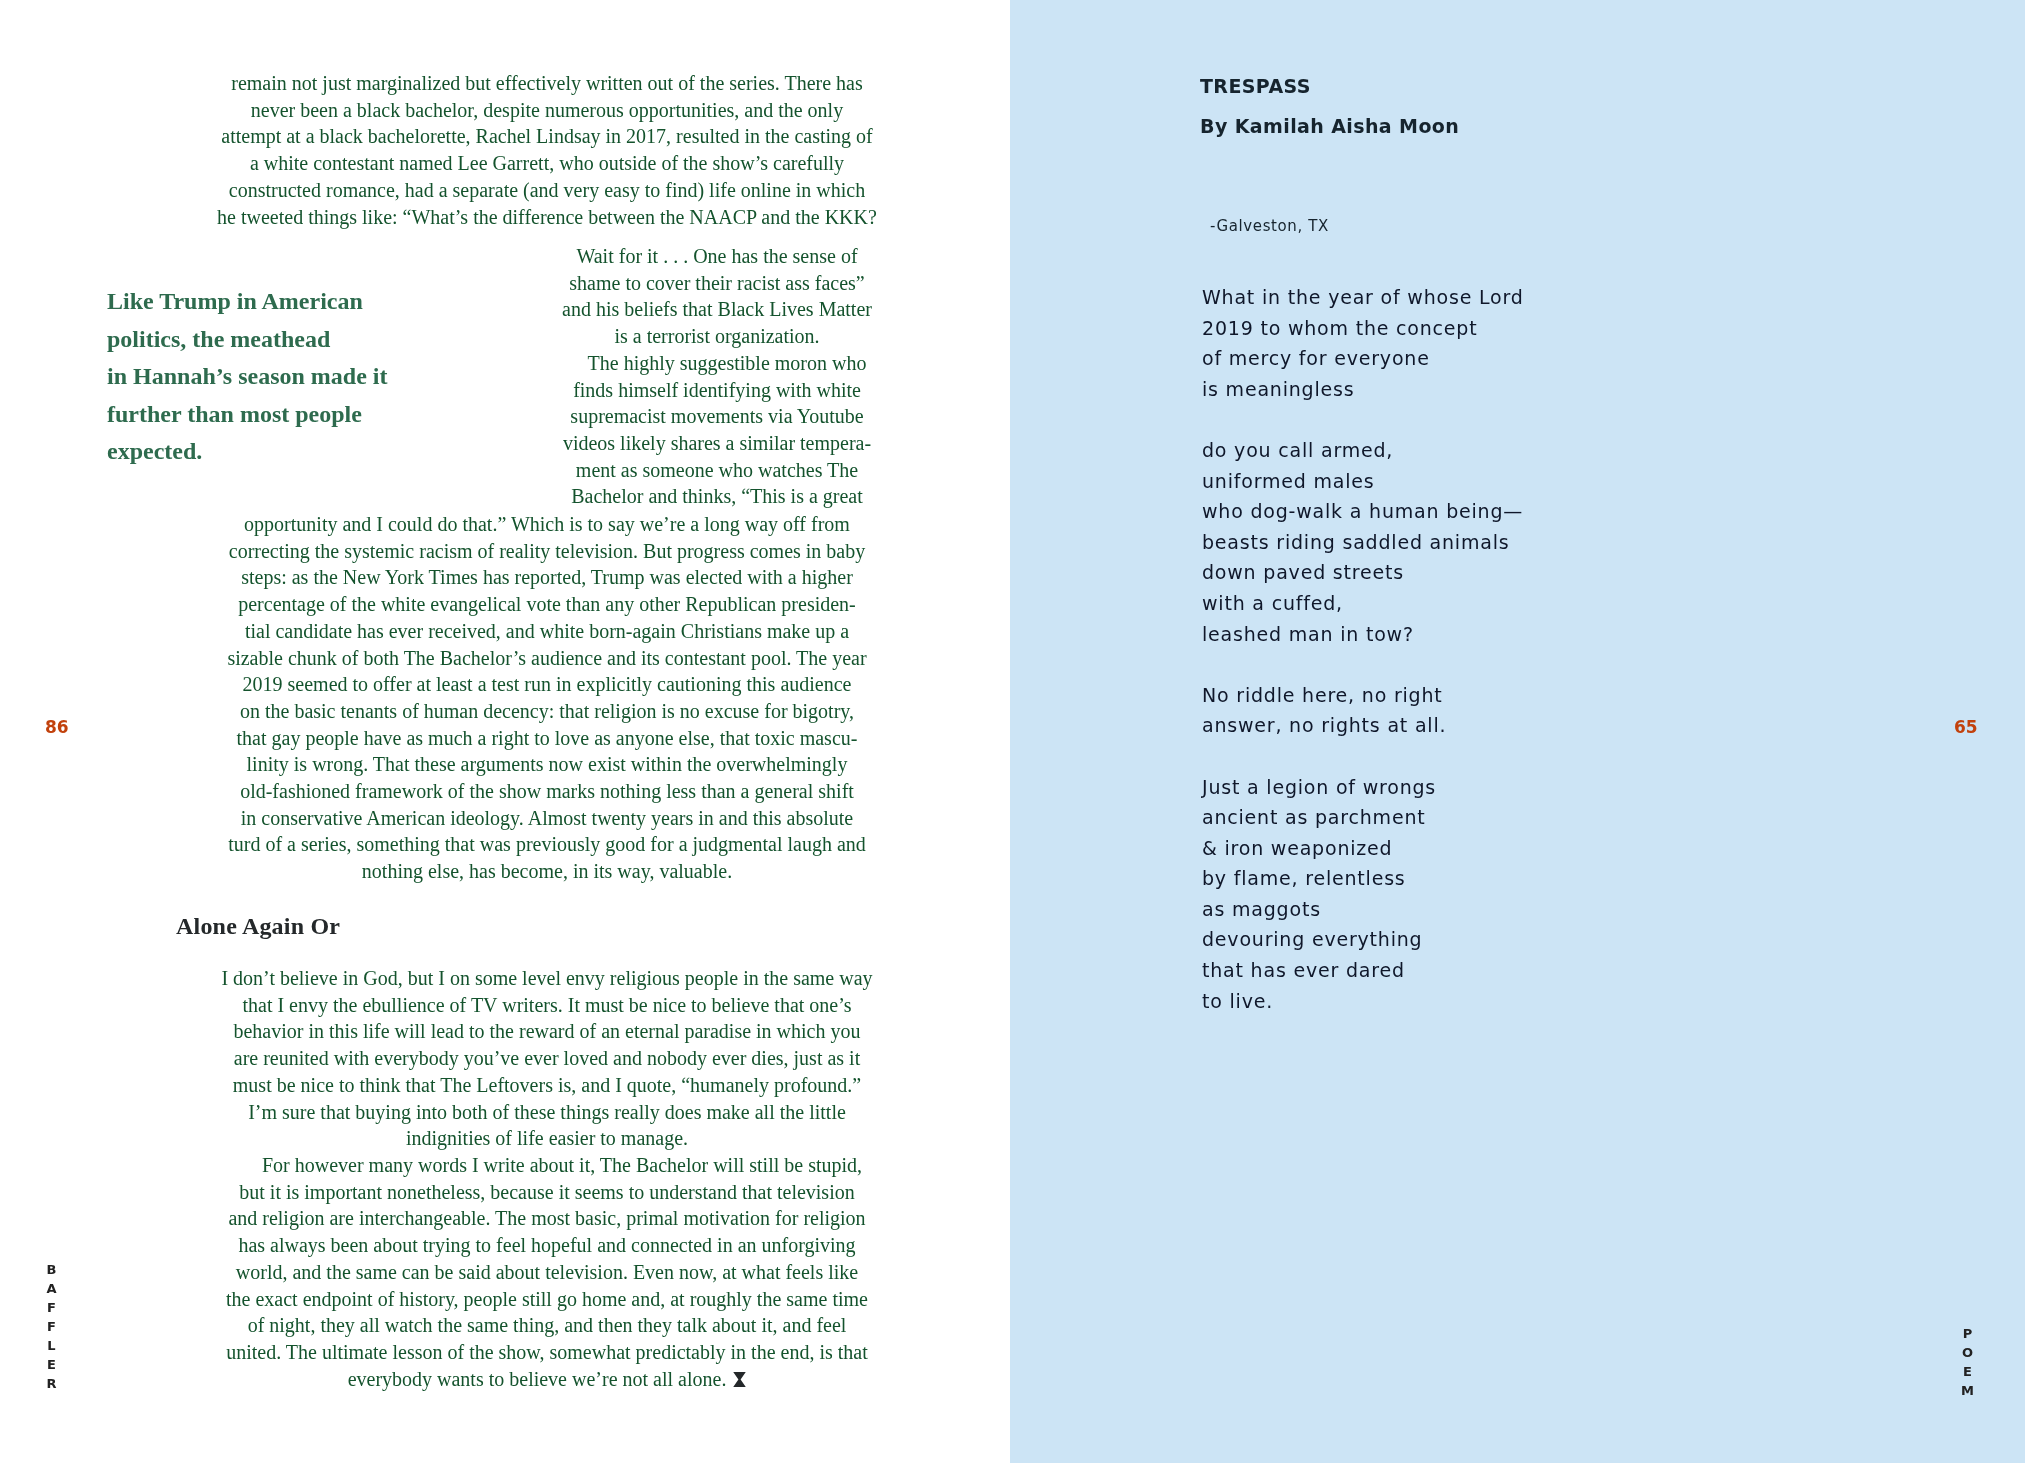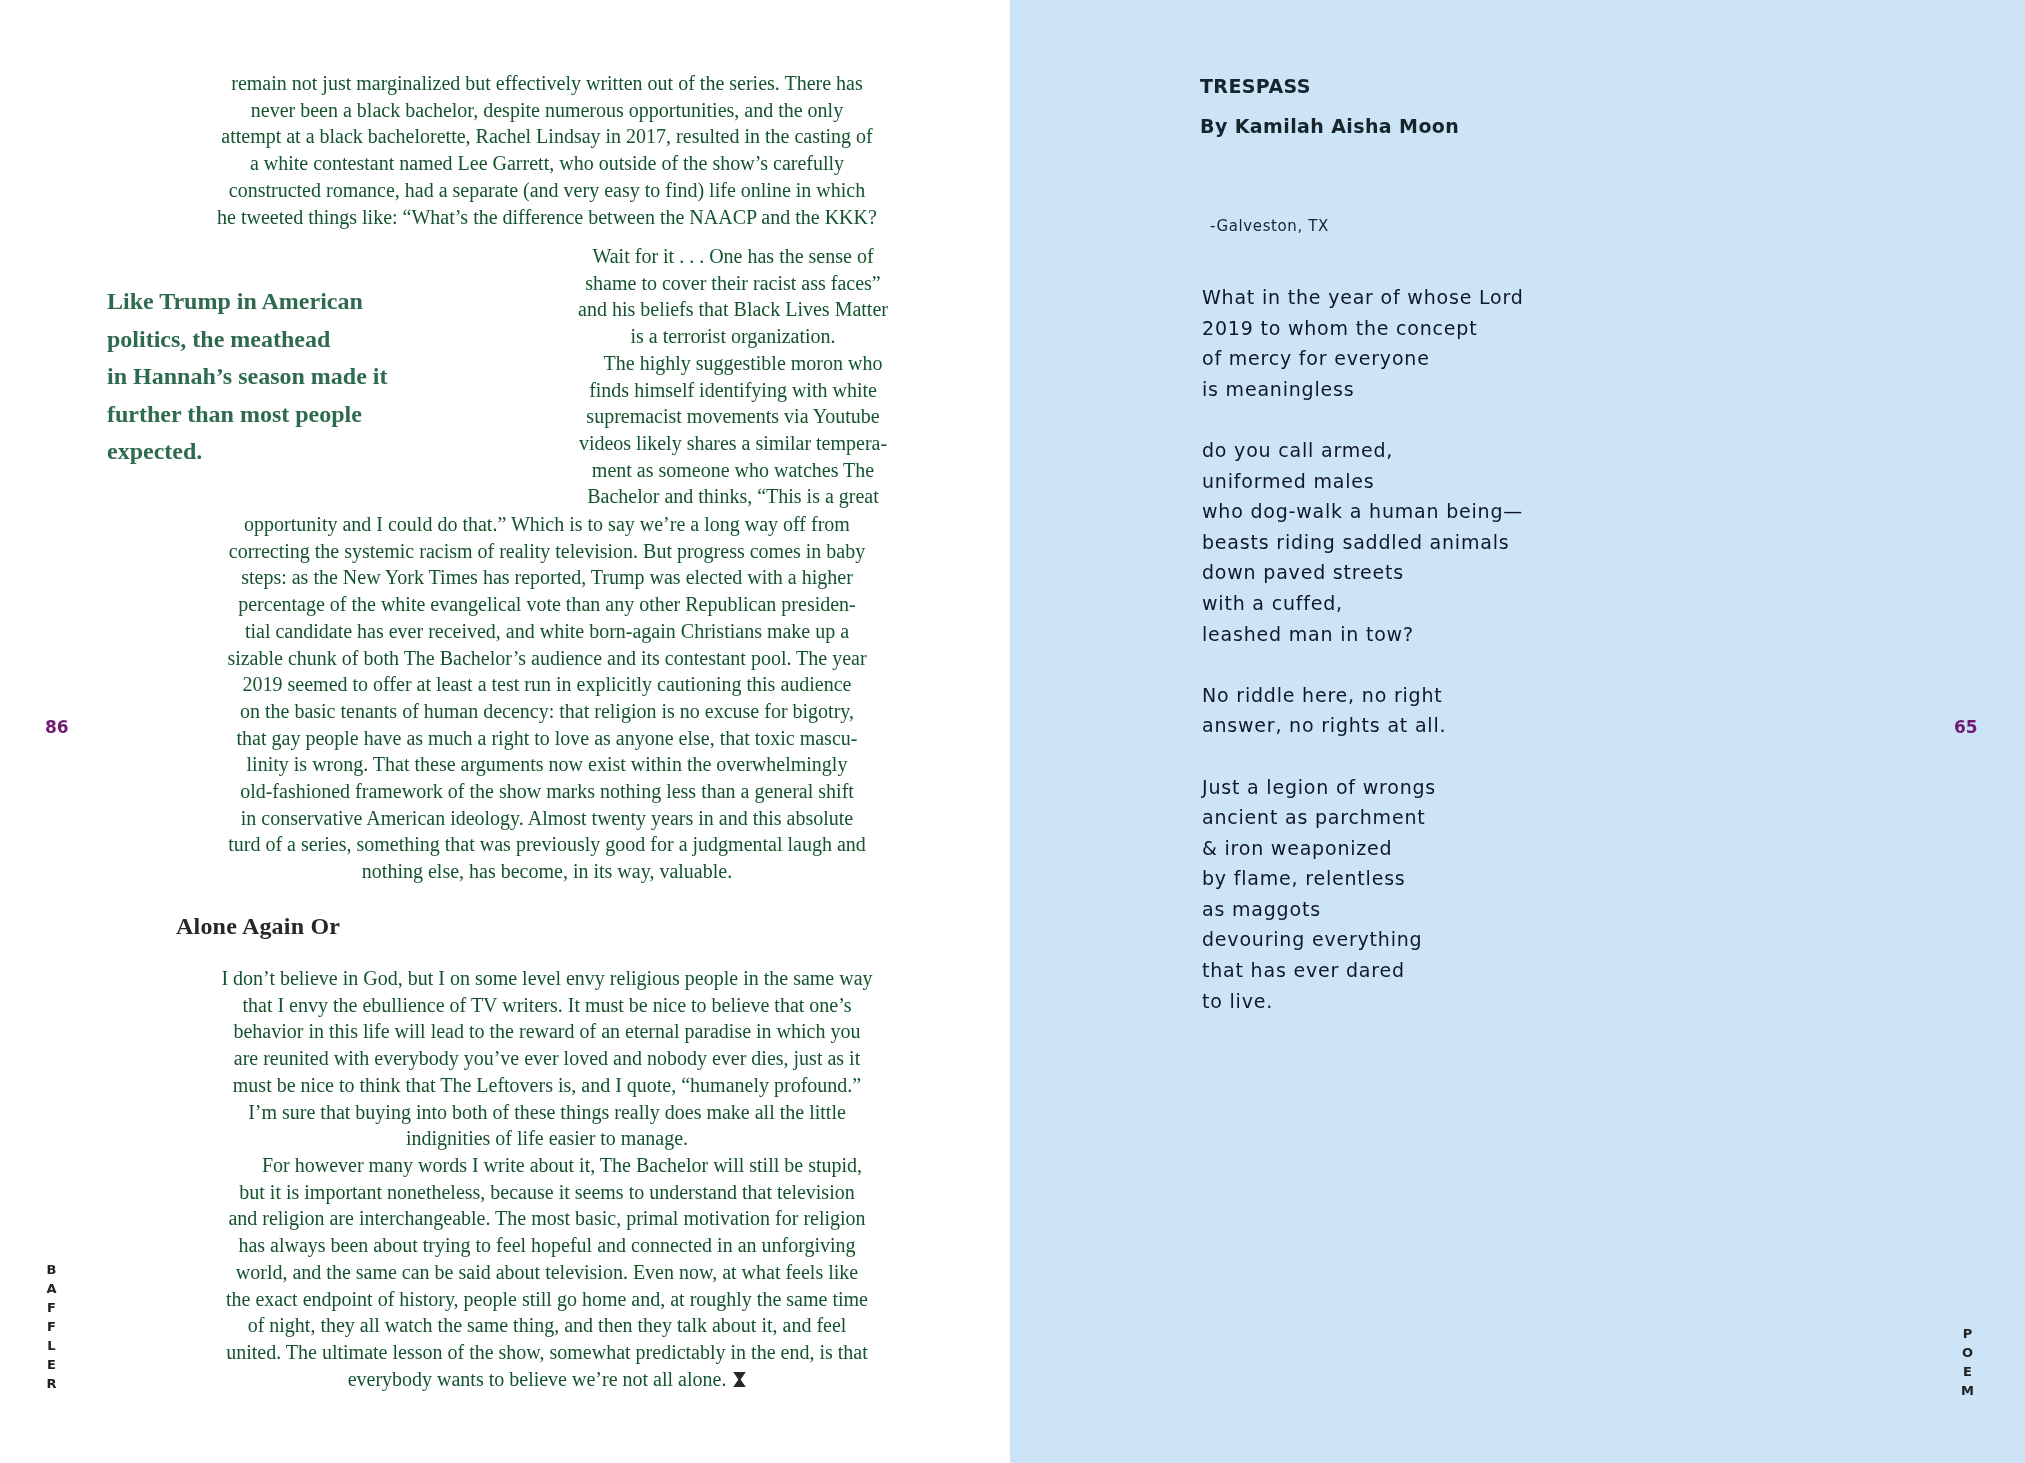--- a/index.html
+++ b/index.html
@@ -19,21 +19,21 @@
   
   .body-text{
     font-family:"Liberation Serif", serif;
     font-size:20px;line-height:26.7px;
     color:#14532d;
     white-space:pre-wrap;
     text-align:center;
     margin-left:24px;
   }
   .para-intro{left:161px;top:70px;width:724px;}
-  .wrap-column{left:534px;top:243px;width:350px;}
+  .wrap-column{left:518px;top:243px;width:350px;}
   .para-main{left:161px;top:511px;width:724px;}
   .para-religion{left:161px;top:965px;width:724px;}
   .para-closing{left:161px;top:1152px;width:724px;}
 
   .pull-quote{
     left:107px;top:283px;width:430px;
     font-family:"Liberation Serif", serif;
     font-weight:700;
     font-size:24px;line-height:37.5px;
     white-space:pre-wrap;
@@ -45,21 +45,21 @@
     font-weight:700;font-size:24px;color:#24282a;
     letter-spacing:0.2px;
   }
 
   .endmark{display:inline-block;width:13px;height:15px;margin-left:7px;vertical-align:-1px;}
   .endmark path{fill:#24282a;}
 
   
   .folio{
     font-family:"DejaVu Sans", sans-serif;
-    font-weight:700;font-size:17px;color:#701a75;
+    font-weight:700;font-size:17px;color:#c2410c;
   }
   .folio-left{left:45px;top:717px;}
   .folio-right{left:944px;top:717px;}
   .spine{
     font-family:"DejaVu Sans", sans-serif;
     font-weight:700;font-size:13px;color:#222;
     writing-mode:vertical-rl;text-orientation:upright;
     letter-spacing:4px;
   }
   .spine-left{left:44px;top:1262px;}

